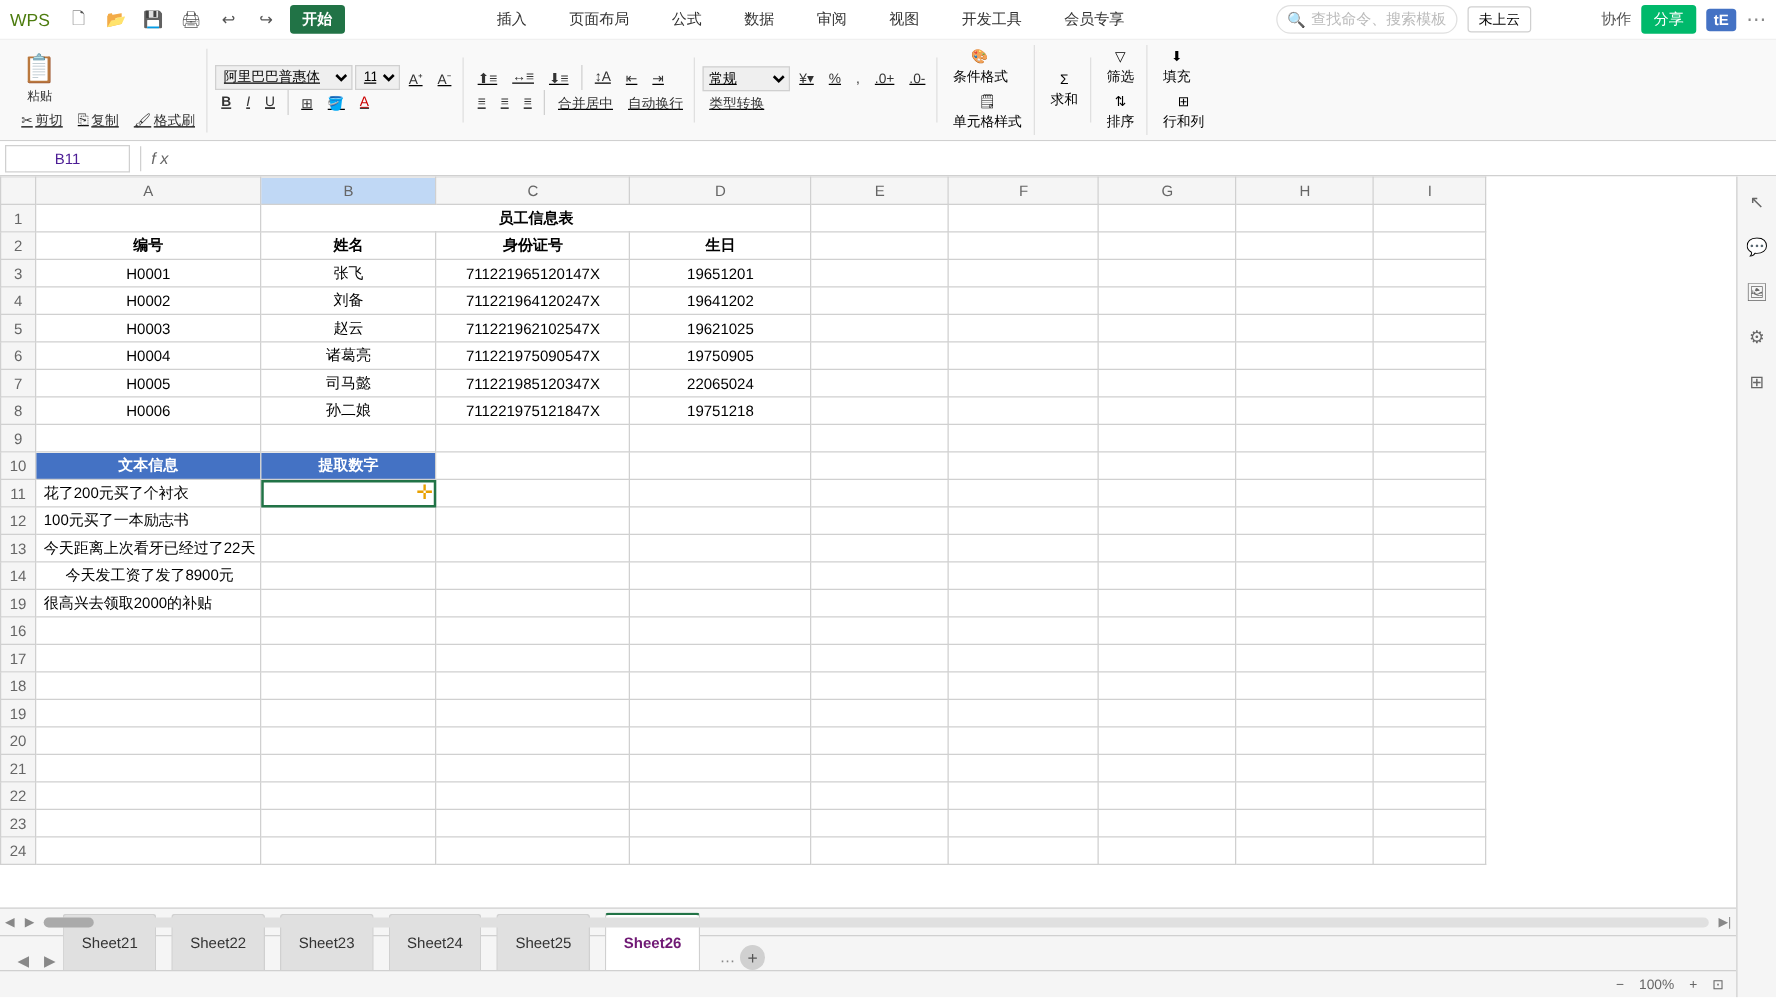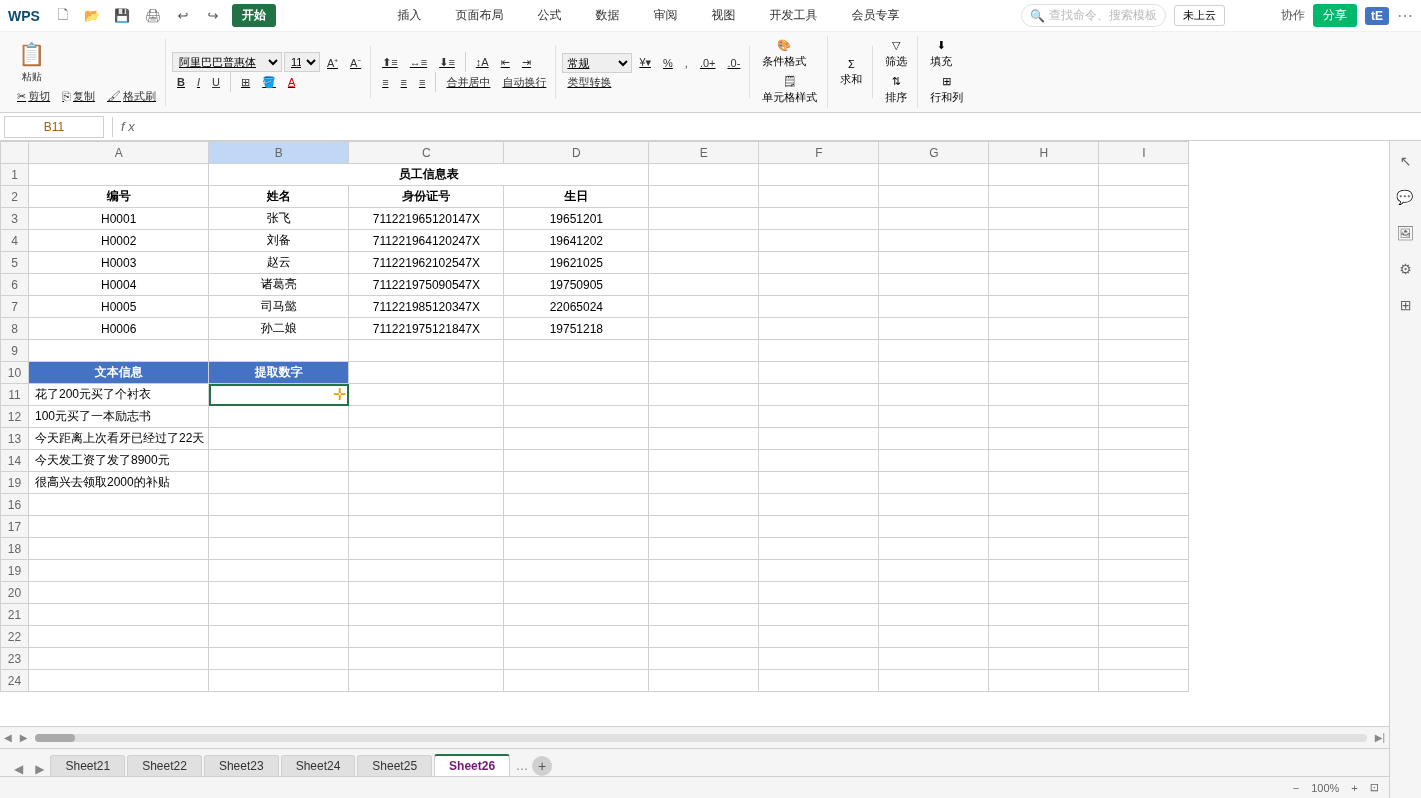--- a/index.html
+++ b/index.html
@@ -15,21 +15,21 @@
       padding: 0 4px;
       gap: 4px;
     }
     .cell-ref-box {
       width: 100px;
       height: 22px;
       border: 1px solid #d0d0d0;
       padding: 0 4px;
       font-size: 12px;
       text-align: center;
-      color: #a16207;
+      color: #4c1d95;
       display: flex;
       align-items: center;
       justify-content: center;
     }
     .formula-divider { width: 1px; height: 20px; background: #d0d0d0; margin: 0 4px; }
     .fx-label { font-size: 13px; color: #666; font-style: italic; }
     .formula-input {
       flex: 1;
       height: 22px;
       border: none;
@@ -79,29 +79,29 @@
     .sheet-tabs {
       height: 28px;
       background: #f5f5f5;
       border-top: 1px solid #d0d0d0;
       display: flex;
       align-items: flex-end;
       padding-left: 8px;
       gap: 0;
     }
     .sheet-tab {
-      padding: 3px 14px;
+      padding: 15px 14px;
       font-size: 12px;
       color: #333;
       background: #e0e0e0;
       border: 1px solid #d0d0d0;
       border-bottom: none;
       cursor: pointer;
       border-radius: 3px 3px 0 0;
-      margin-right: 2px;
+      margin-right: 12px;
     }
     .sheet-tab.active {
       background: #fff;
       color: #701a75;
       font-weight: bold;
       border-top: 2px solid #217346;
     }
     .add-sheet-btn {
       width: 20px;
       height: 20px;
@@ -177,21 +177,21 @@
       display: flex;
       align-items: center;
       justify-content: space-between;
       padding: 0 8px;
       border-bottom: 1px solid #f0f0f0;
     }
     .top-bar-left { display: flex; align-items: center; gap: 8px; }
     .top-bar-center { flex: 1; display: flex; justify-content: center; align-items: center; gap: 14px; }
     .top-bar-right { display: flex; align-items: center; gap: 8px; font-size: 12px; }
 
-    .wps-logo { color: #0c4a6e; font-weight: bold; font-size: 14px; margin-right: 4px; }
+    .wps-logo { color: #4d7c0f; font-weight: normal; font-size: 14px; margin-right: 4px; }
     .toolbar-icon-btn {
       width: 22px;
       height: 22px;
       display: flex;
       align-items: center;
       justify-content: center;
       cursor: pointer;
       color: #555;
       font-size: 13px;
       border-radius: 3px;
@@ -672,21 +672,21 @@
               <td></td>
               <td></td>
               <td></td>
               <td></td>
               <td></td>
               <td></td>
             </tr>
 
             <tr>
               <td class="row-num">14</td>
-              <td style="text-align:left; padding-left:6px;">今天发工资了发了8900元</td>
+              <td style="text-align:center; padding-left:6px;">今天发工资了发了8900元</td>
               <td></td>
               <td></td>
               <td></td>
               <td></td>
               <td></td>
               <td></td>
               <td></td>
               <td></td>
             </tr>
 

